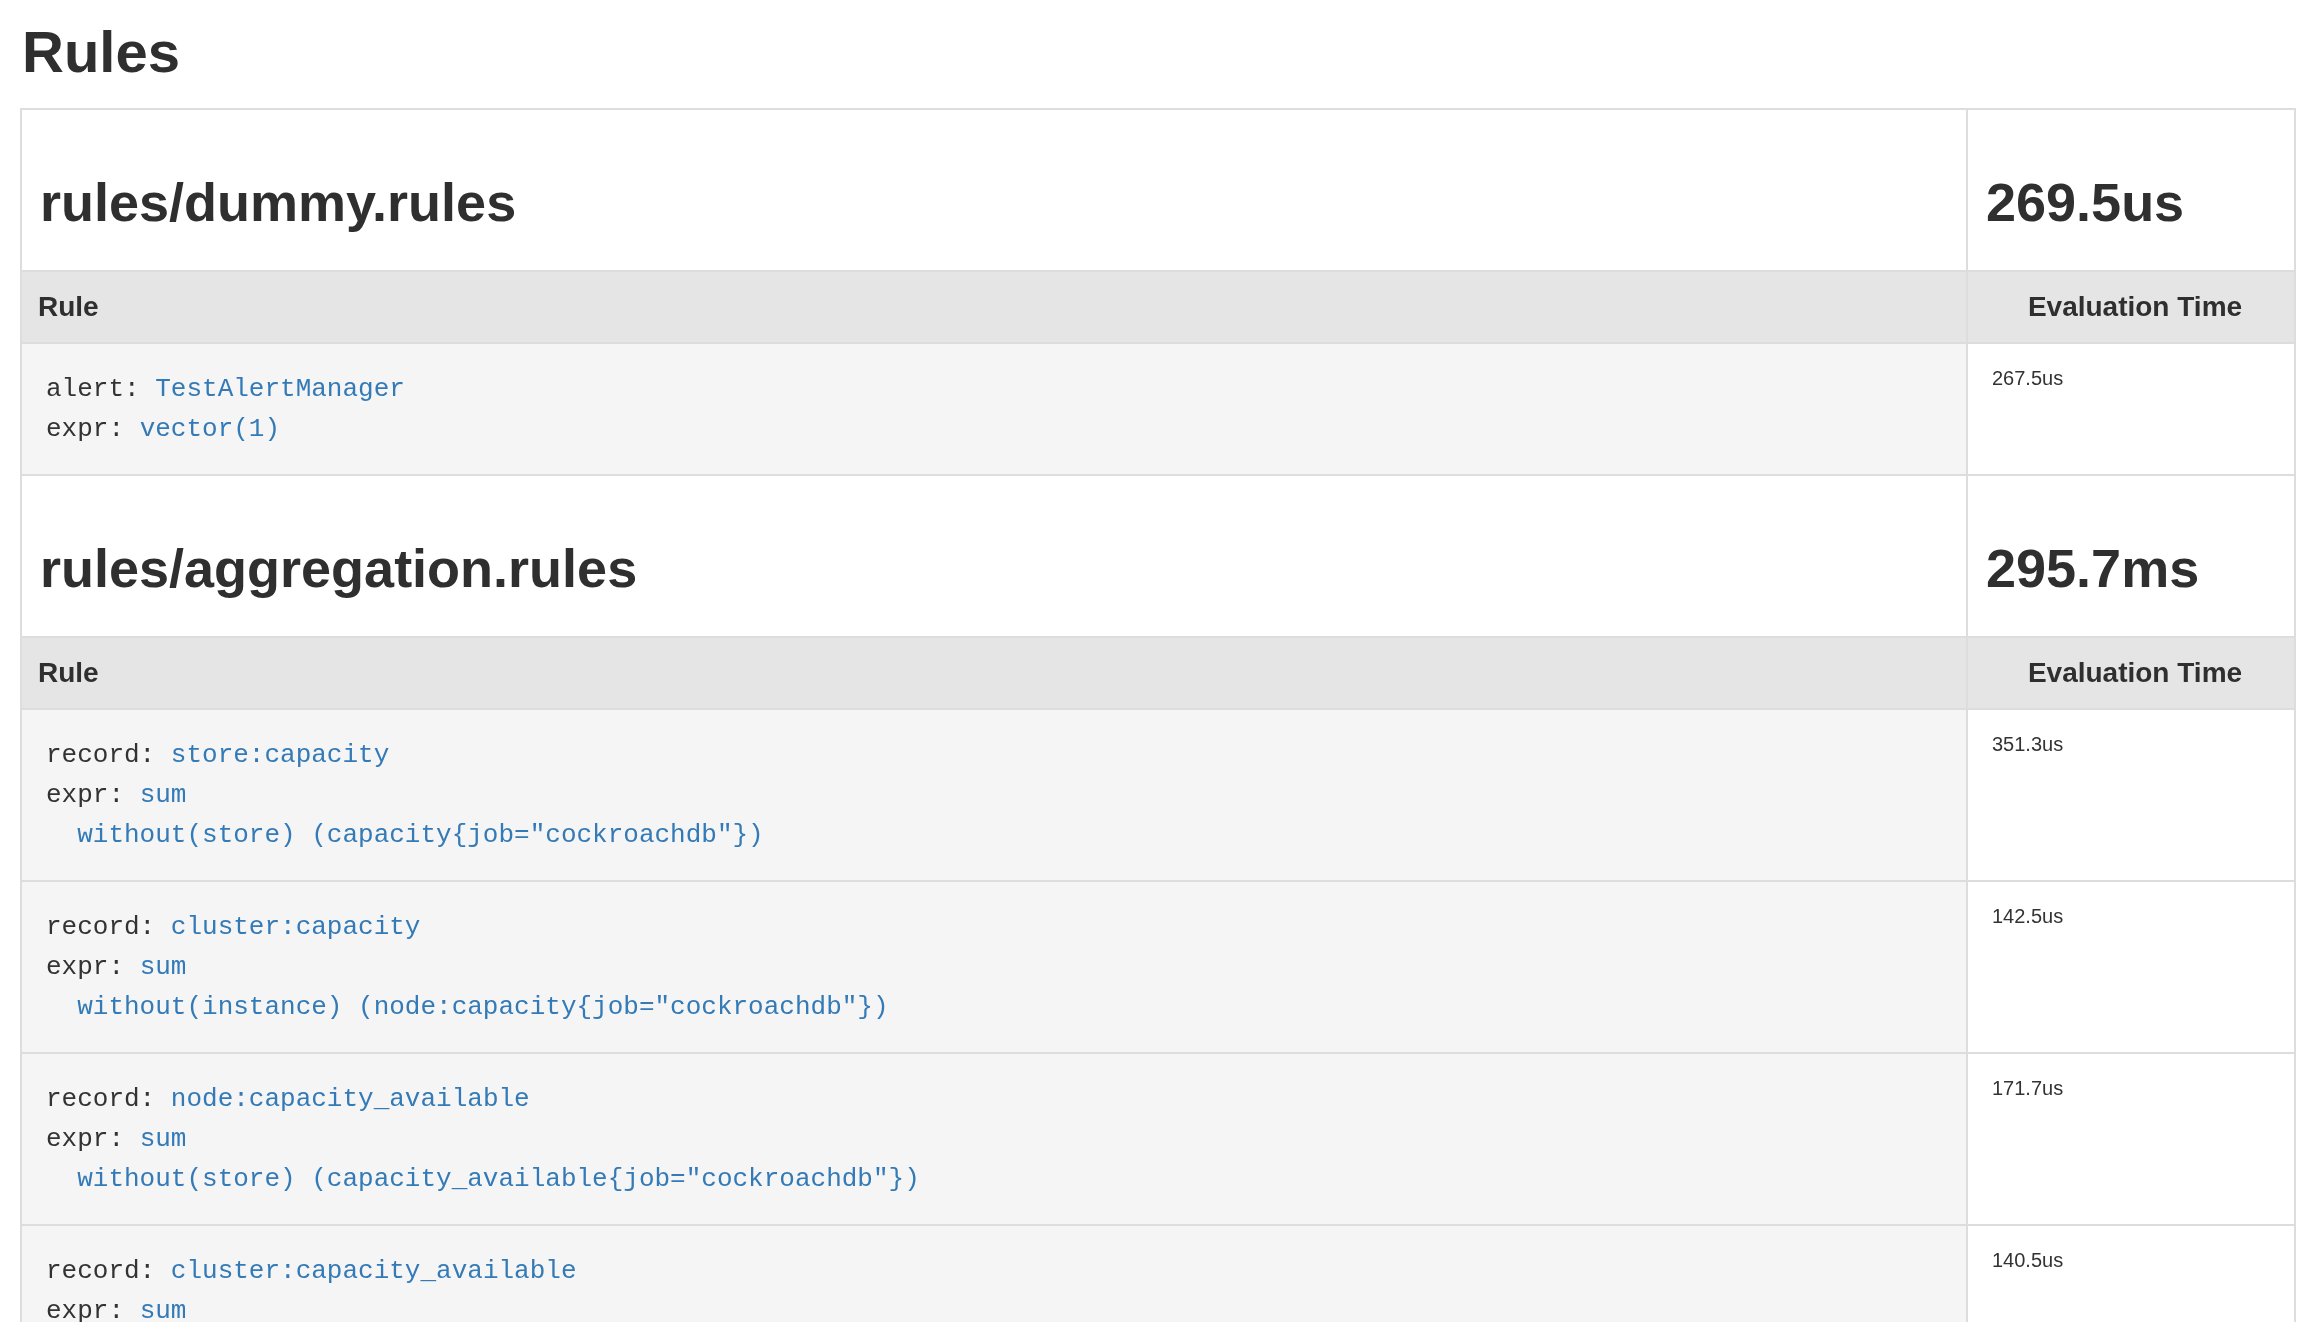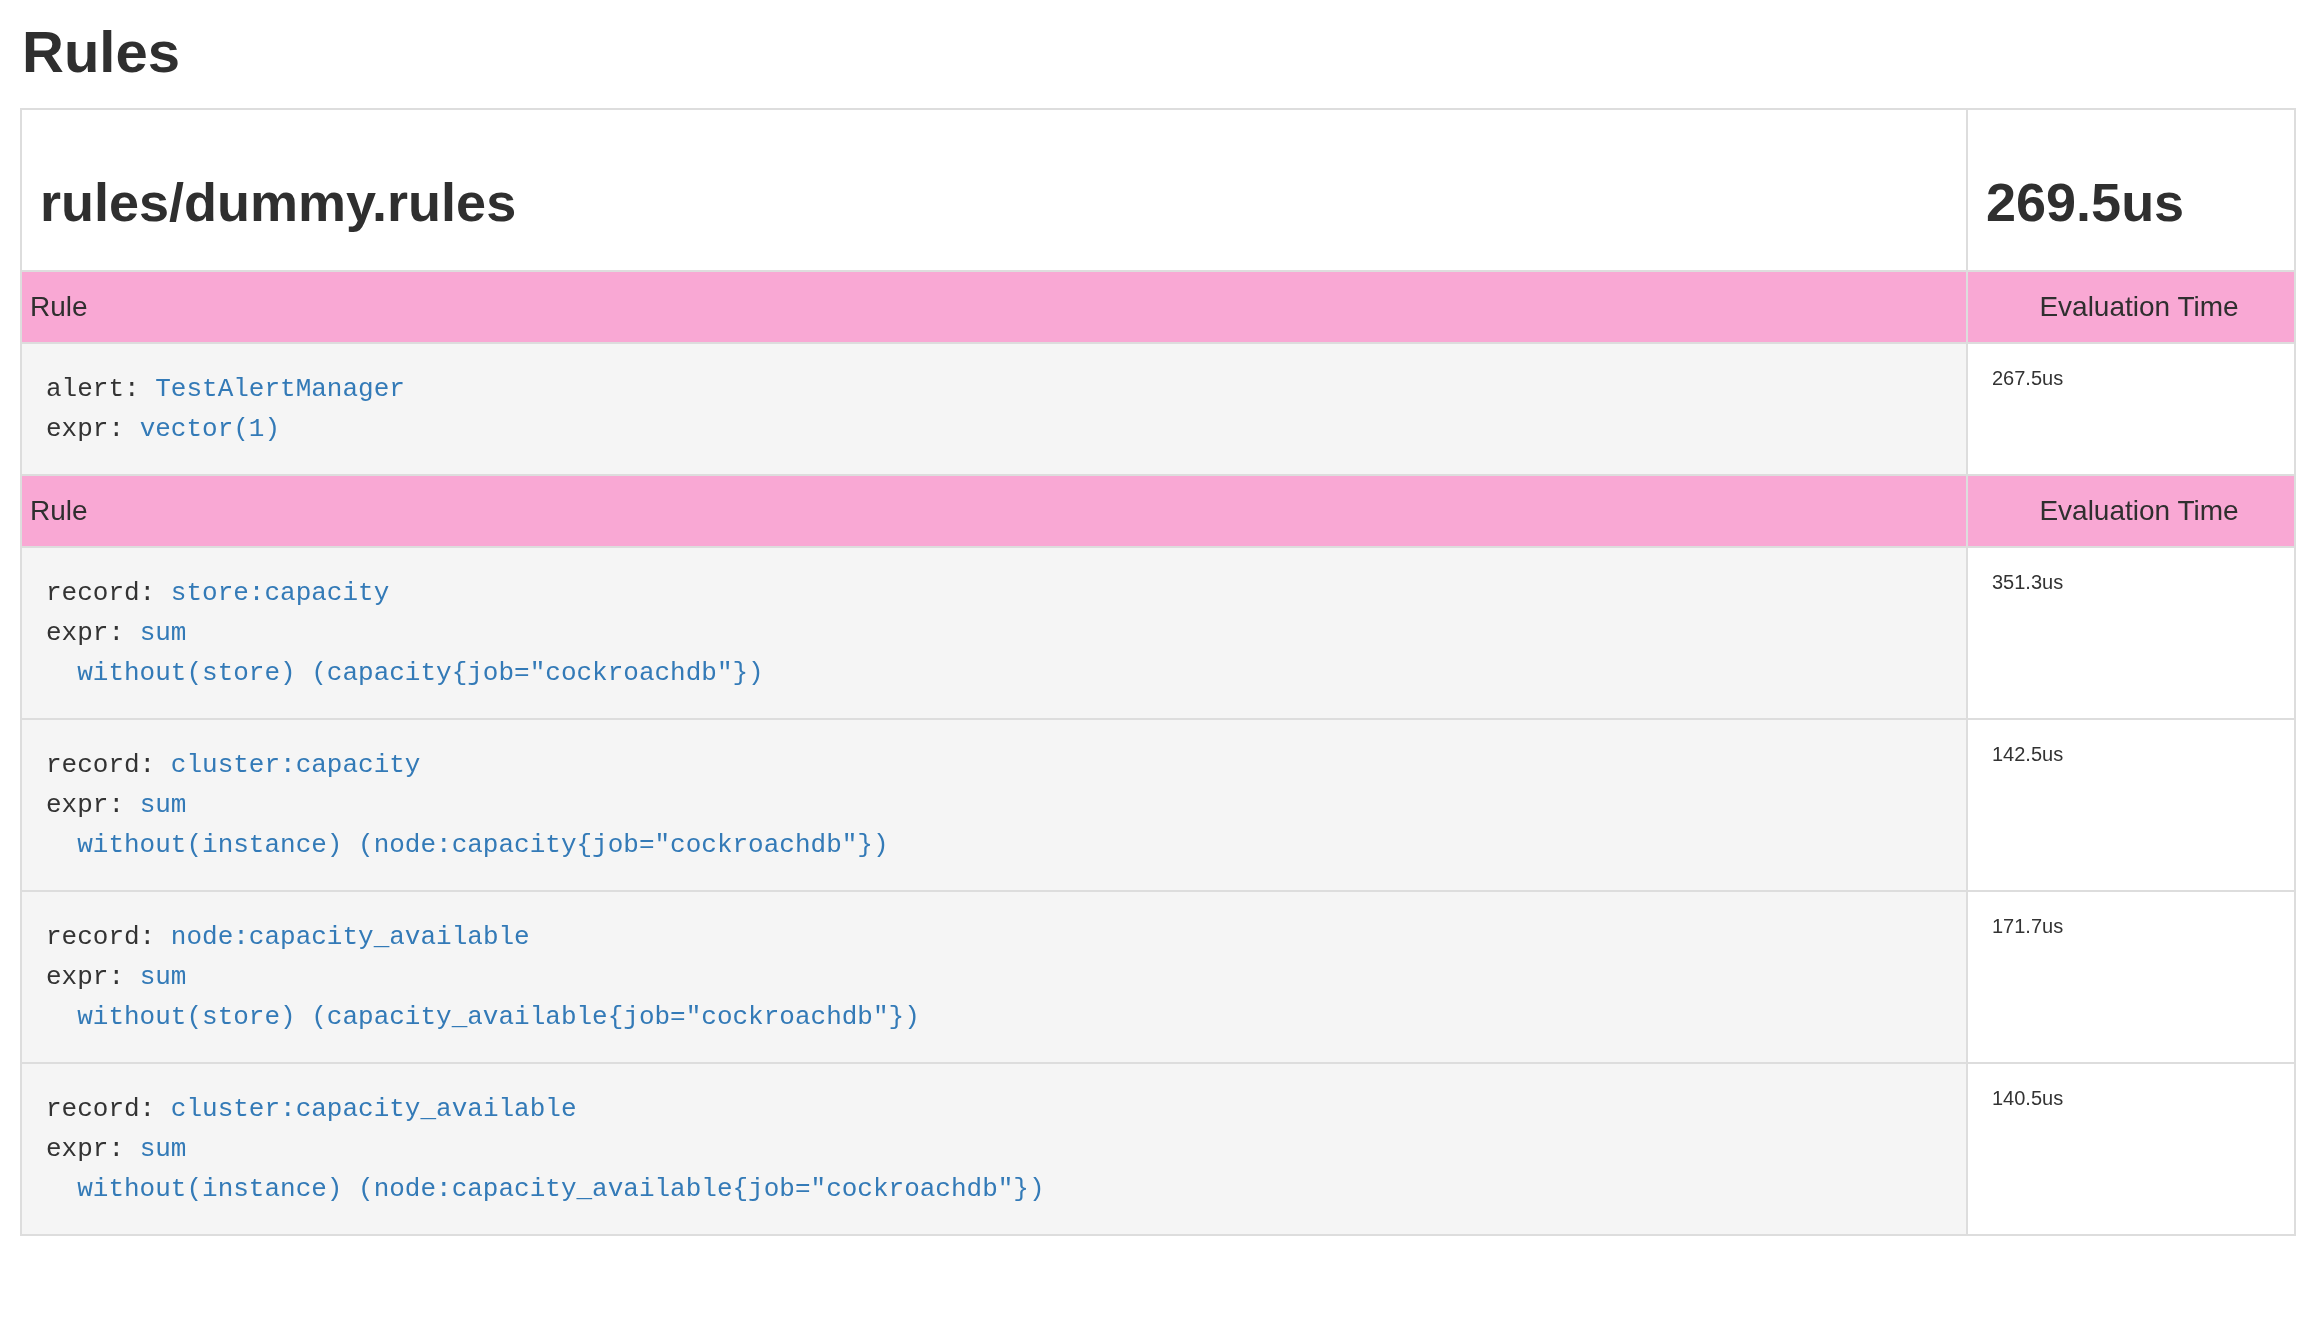--- a/index.html
+++ b/index.html
@@ -44,26 +44,26 @@
   h2.group-heading {
     font-size: 54px;
     font-weight: 700;
     color: #2f2f2f;
     margin: 58px 0 34px 0;
     line-height: 68px;
     white-space: nowrap;
   }
   
   th.col-head {
-    padding: 18px 8px;
+    padding: 18px 16px;
     font-size: 28px;
-    font-weight: 400;
+    font-weight: 700;
     color: #2f2f2f;
     line-height: 34px;
-    background: #f9a8d4;
+    background: #e5e5e5;
   }
   th.col-head.eval { padding-left: 24px; text-align: center; }
   
   td.rule-cell {
     padding: 8px;
     background: #f5f5f5;
   }
   pre.rule-code {
     margin: 0;
     padding: 17px 16px;
@@ -115,20 +115,28 @@
     </tr>
     <tr>
       <td class="rule-cell">
           <pre class="rule-code"><span class="kw">alert:</span> <a class="code-link">TestAlertManager</a>
 <span class="kw">expr:</span> <a class="code-link">vector(1)</a></pre>
         </td>
       <td class="eval-cell">267.5us</td>
     </tr>
 
     <tr>
+      <td class="group-name-cell">
+        <h2 class="group-heading">rules/aggregation.rules</h2>
+      </td>
+      <td class="group-eval-cell">
+        <h2 class="group-heading">295.7ms</h2>
+      </td>
+    </tr>
+    <tr>
       <th class="col-head">Rule</th>
       <th class="col-head eval">Evaluation Time</th>
     </tr>
     <tr>
       <td class="rule-cell">
           <pre class="rule-code"><span class="kw">record:</span> <a class="code-link">store:capacity</a>
 <span class="kw">expr:</span> <a class="code-link">sum
   without(store) (capacity{job="cockroachdb"})</a></pre>
         </td>
       <td class="eval-cell">351.3us</td>

